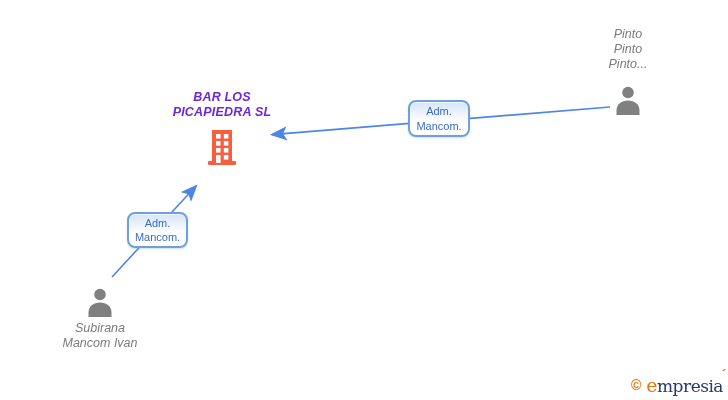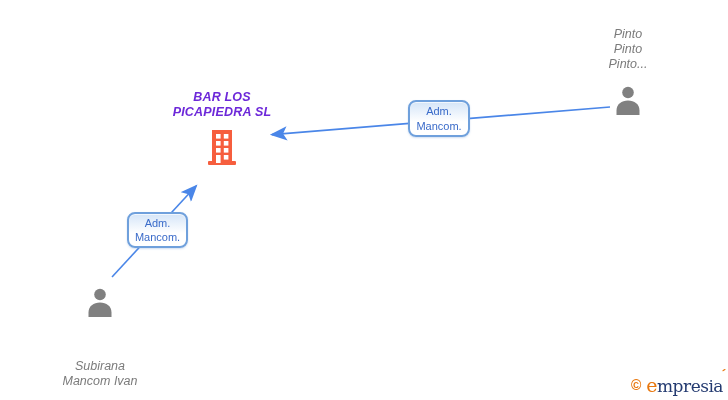--- a/index.html
+++ b/index.html
@@ -11,21 +11,21 @@
   .node-label{position:absolute;text-align:center;z-index:2;font-style:italic;}
   .company-label{
     left:147px;top:90px;width:150px;
     font-size:12.5px;font-weight:bold;color:#6d28d9;line-height:15px;
     letter-spacing:.2px;cursor:pointer;
   }
   .person-label{
     font-size:12.5px;color:#7b7b7b;line-height:15px;cursor:pointer;
   }
   .person-label.pinto{left:578px;top:27px;width:100px;}
-  .person-label.subirana{left:40px;top:321px;width:120px;margin-top:38px;}
+  .person-label.subirana{left:40px;top:321px;width:120px;}
   .icon-node{position:absolute;z-index:2;cursor:pointer;line-height:0;}
   .building-icon{left:207px;top:129px;}
   .person-icon.pinto{left:613px;top:85px;}
   .person-icon.subirana{left:85px;top:287px;}
   .edge-label{
     position:absolute;z-index:3;box-sizing:border-box;
     border:2px solid #6fa0dc;border-radius:8px;
     background:linear-gradient(to bottom,#d5e5f8 0%,#ffffff 60%);
     color:#3a6bc9;font-size:11px;line-height:14.5px;text-align:center;
     display:flex;flex-direction:column;justify-content:center;

